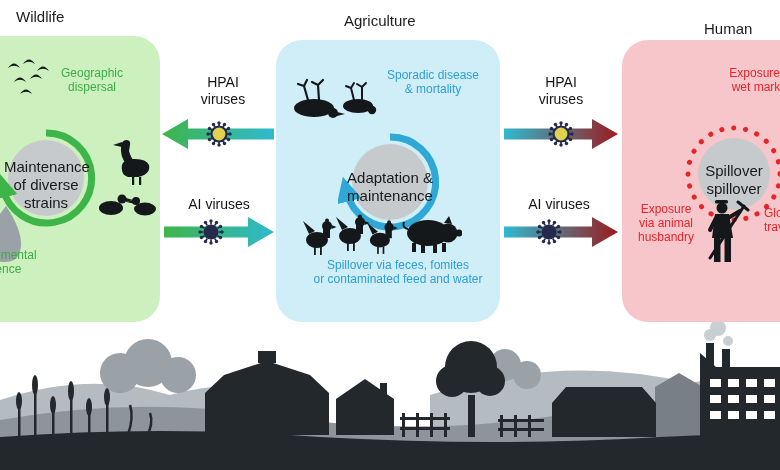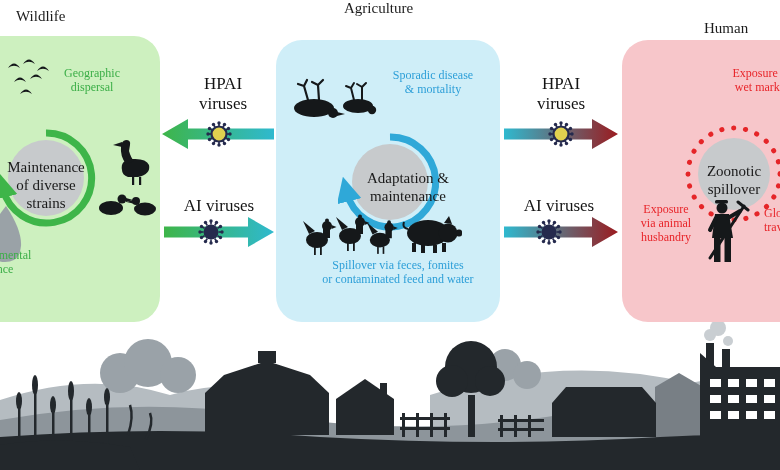--- a/index.html
+++ b/index.html
@@ -1,31 +1,31 @@
 <!DOCTYPE html>
 <html><head>
 <meta charset="utf-8">
 <style>
   html,body{margin:0;padding:0;background:#ffffff;}
   #stage{
     position:relative;width:780px;height:470px;overflow:hidden;background:#ffffff;
-    font-family:Liberation Serif, serif;color:#1a1a1a;
+    font-family:Liberation Sans, sans-serif;color:#1a1a1a;
   }
   .abs{position:absolute;}
   .panel{position:absolute;border-radius:26px;}
   .panel-wildlife{background:#cdf0bf;}
   .panel-agriculture{background:#cfeef8;}
   .panel-human{background:#f7c6ca;}
   .title{font-size:15px;color:#1c1c1c;}
   .lbl{white-space:pre-line;line-height:1.18;font-size:12px;text-align:center;}
   .lbl-left{text-align:left;}
   .t-green{color:#3bae47;}
   .t-blue{color:#2d9fd8;text-align:center;}
   .t-red{color:#e8252a;}
-  .t-black{color:#141414;font-size:17px;}
+  .t-black{color:#141414;font-size:14px;}
   .cycle-text{font-size:15px;color:#1a1a1a;line-height:1.2;}
 </style>
 </head>
 <body>
 
 <div id="stage">
 
   <svg width="0" height="0" style="position:absolute" aria-hidden="true">
     <defs>
       <g id="spikes">
@@ -153,21 +153,21 @@
         <circle cx="718" cy="33" r="8"></circle>
         <circle cx="728" cy="46" r="5"></circle>
     </g>
   </svg>
 
   <div class="panel panel-wildlife" style="left:-48px;top:36px;width:208px;height:286px"></div>
   <div class="panel panel-agriculture" style="left:276px;top:40px;width:224px;height:282px"></div>
   <div class="panel panel-human" style="left:622px;top:40px;width:196px;height:282px"></div>
 
   <div class="abs title" style="left:16px;top:8px">Wildlife</div>
-  <div class="abs title" style="left:344px;top:0">Agriculture</div>
+  <div class="abs title" style="left:344px;top:12px">Agriculture</div>
   <div class="abs title" style="left:704px;top:20px">Human</div>
 
   <svg class="abs" style="left:6px;top:58px" width="48" height="46" viewBox="0 0 48 46" fill="#15181a">
     <path transform="translate(2,4)" d="M0,6 Q6,-3 12,6 Q6,1.5 0,6 Z"></path>
     <path transform="translate(17,0)" d="M0,6 Q6,-3 12,6 Q6,1.5 0,6 Z"></path>
     <path transform="translate(31,7)" d="M0,6 Q6,-3 12,6 Q6,1.5 0,6 Z"></path>
     <path transform="translate(8,18)" d="M0,6 Q6,-3 12,6 Q6,1.5 0,6 Z"></path>
     <path transform="translate(24,15)" d="M0,6 Q6,-3 12,6 Q6,1.5 0,6 Z"></path>
     <path transform="translate(14,30)" d="M0,6 Q6,-3 12,6 Q6,1.5 0,6 Z"></path>
   </svg>
@@ -258,21 +258,21 @@
 
   <svg class="abs" style="left:338px;top:130px" width="104" height="104" viewBox="0 0 104 104">
     <defs>
       <marker id="mkb" markerWidth="3.6" markerHeight="3.6" refX="1.2" refY="1.8" orient="auto">
         <path d="M0,0 L3.6,1.8 L0,3.6 Z" fill="#2fa8d8"></path>
       </marker>
     </defs>
     <circle cx="52" cy="52" r="38" fill="#c7cacc"></circle>
     <path d="M52,7 A45,45 0 1 1 9,63" fill="none" stroke="#2fa8d8" stroke-width="7" marker-end="url(#mkb)"></path>
   </svg>
-  <div class="abs lbl cycle-text" style="left:364px;top:169px;width:88px">Adaptation &amp;
+  <div class="abs lbl cycle-text" style="left:346px;top:169px;width:88px">Adaptation &amp;
 maintenance</div>
 
   <svg class="abs" style="left:303px;top:210px" width="96" height="46" viewBox="0 0 96 46">
     <use href="#chick" transform="translate(0,6)"></use>
     <use href="#chick" transform="translate(33,2)"></use>
     <use href="#chick" transform="translate(64,8) scale(0.92)"></use>
   </svg>
   <svg class="abs" style="left:402px;top:212px" width="62" height="42" viewBox="0 0 62 42" fill="#15181a">
     <ellipse cx="26" cy="21" rx="21" ry="13"></ellipse>
     <circle cx="46" cy="21" r="9.5"></circle>
@@ -316,21 +316,21 @@
       <use href="#virusAI"></use>
     </svg>
 
   <div class="abs lbl t-red" style="left:714px;top:66px;width:100px">Exposure via
 wet markets</div>
 
   <svg class="abs" style="left:682px;top:122px" width="104" height="104" viewBox="0 0 104 104">
     <circle cx="52" cy="52" r="36" fill="#c7cacc"></circle>
     <circle cx="52" cy="52" r="46" fill="none" stroke="#e52528" stroke-width="5" stroke-dasharray="0.2 11.8" stroke-linecap="round"></circle>
   </svg>
-  <div class="abs lbl cycle-text" style="left:696px;top:162px;width:76px">Zoonotic
+  <div class="abs lbl cycle-text" style="left:696px;top:162px;width:76px">Spillover
 spillover</div>
 
   <div class="abs lbl t-red" style="left:626px;top:202px;width:80px">Exposure
 via animal
 husbandry</div>
 
   <svg class="abs" style="left:698px;top:196px" width="52" height="72" viewBox="0 0 52 72" fill="#15181a">
     <g stroke="#15181a" stroke-width="3" stroke-linecap="round">
       <path d="M12,62 L46,10" fill="none"></path>
       <path d="M40,6 L50,14" fill="none"></path>

